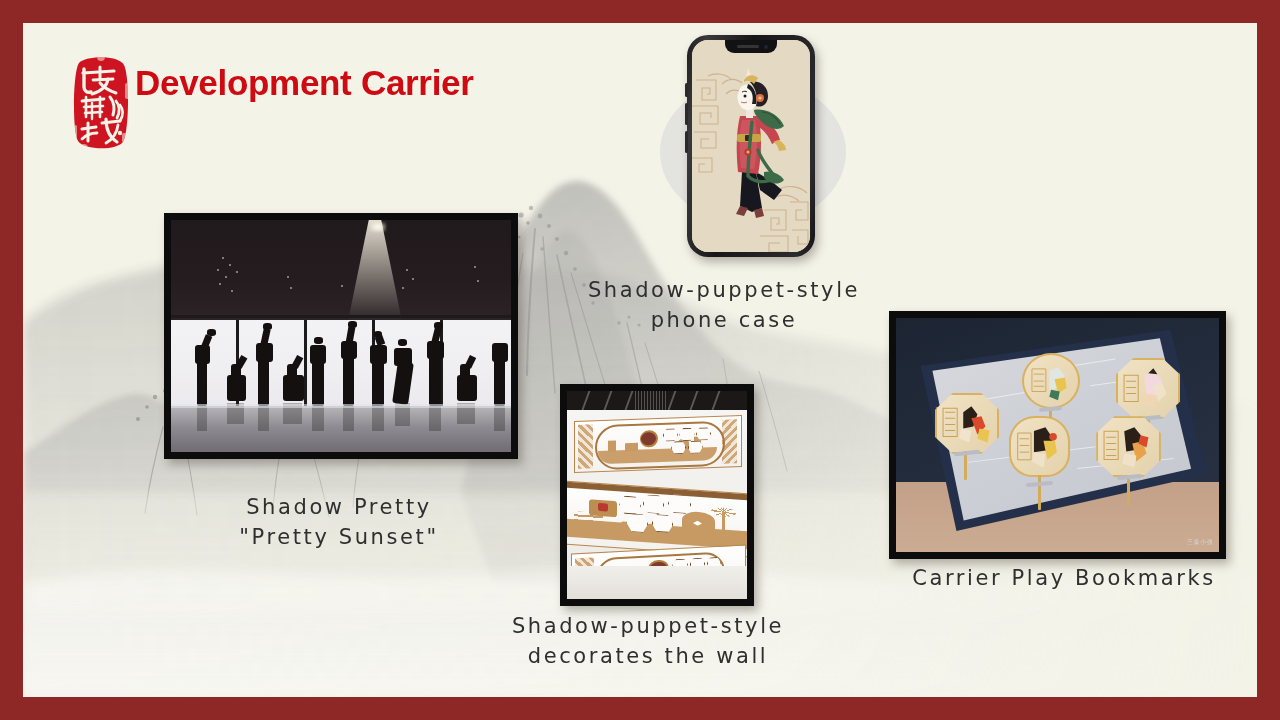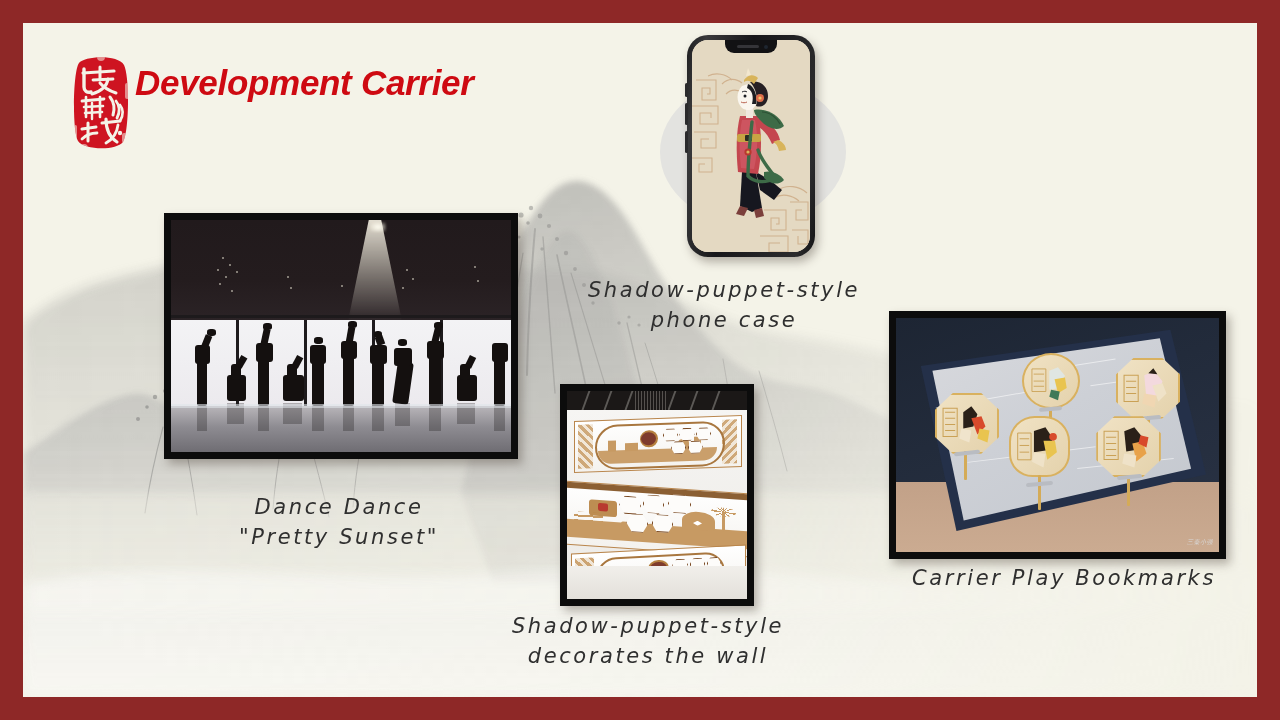--- a/index.html
+++ b/index.html
@@ -8,21 +8,20 @@
     overflow: hidden;
     background: #8E2827;
     font-family: "Liberation Sans", sans-serif;
   }
 
   #slide {
     position: relative;
     width: 1280px; height: 720px;
     background: #8E2827;
     box-sizing: border-box;
-    font-style: italic;
   }
 
   
   #canvas {
     position: absolute;
     left: 23px; top: 23px;
     width: 1234px; height: 674px;
     background: #F4F3E8;
     overflow: hidden;
   }
@@ -669,21 +668,21 @@
             </svg>
           </div>
           <div class="fan-handle" style="left:48%;top:96%;height:52%"></div>
           <div style="position:absolute;left:32%;top:96%;width:38%;height:7%;background:#b9bcc2;border-radius:2px;transform:rotate(-5deg)"></div>
         </div>
 
         <div class="bm-watermark">三秦小强</div>
       </div>
     </div>
 
-    <div class="caption" id="cap-dance">Dance Dance
+    <div class="caption" id="cap-dance">Shadow Pretty
 "Pretty Sunset"</div>
     <div class="caption" id="cap-phone">Shadow-puppet-style
 phone case</div>
     <div class="caption" id="cap-wall">Shadow-puppet-style
 decorates the wall</div>
     <div class="caption" id="cap-book">Carrier Play Bookmarks</div>
 
   </div>
 </div>
 

